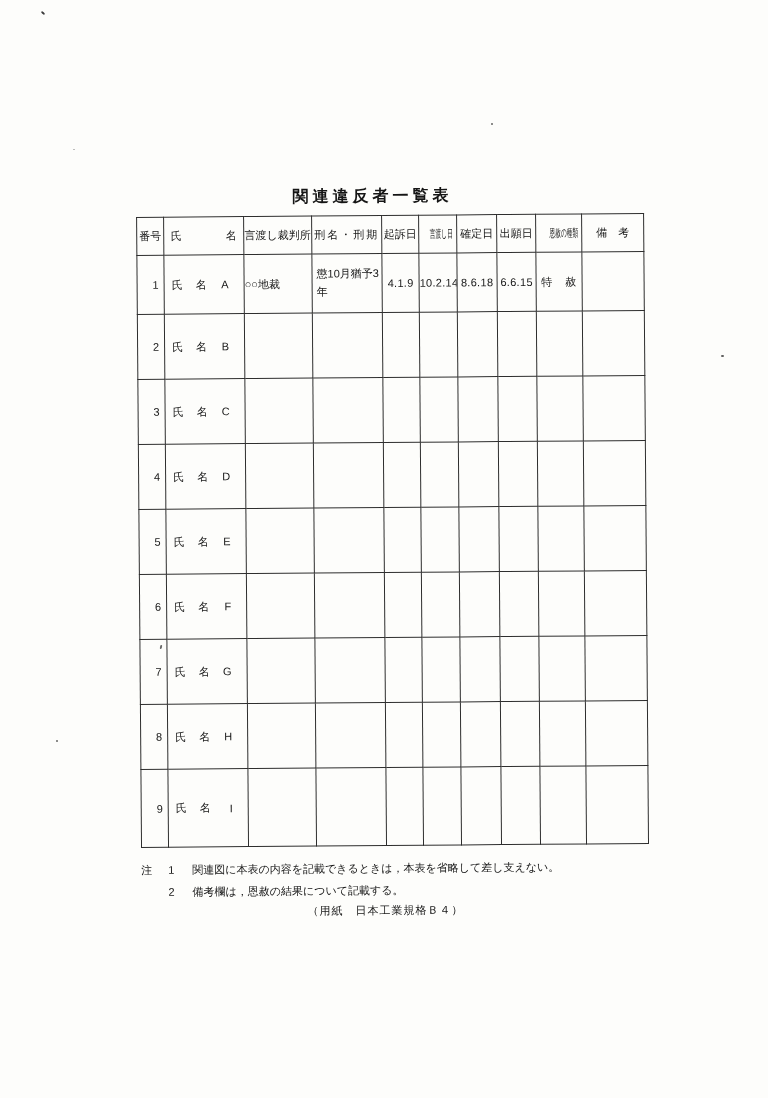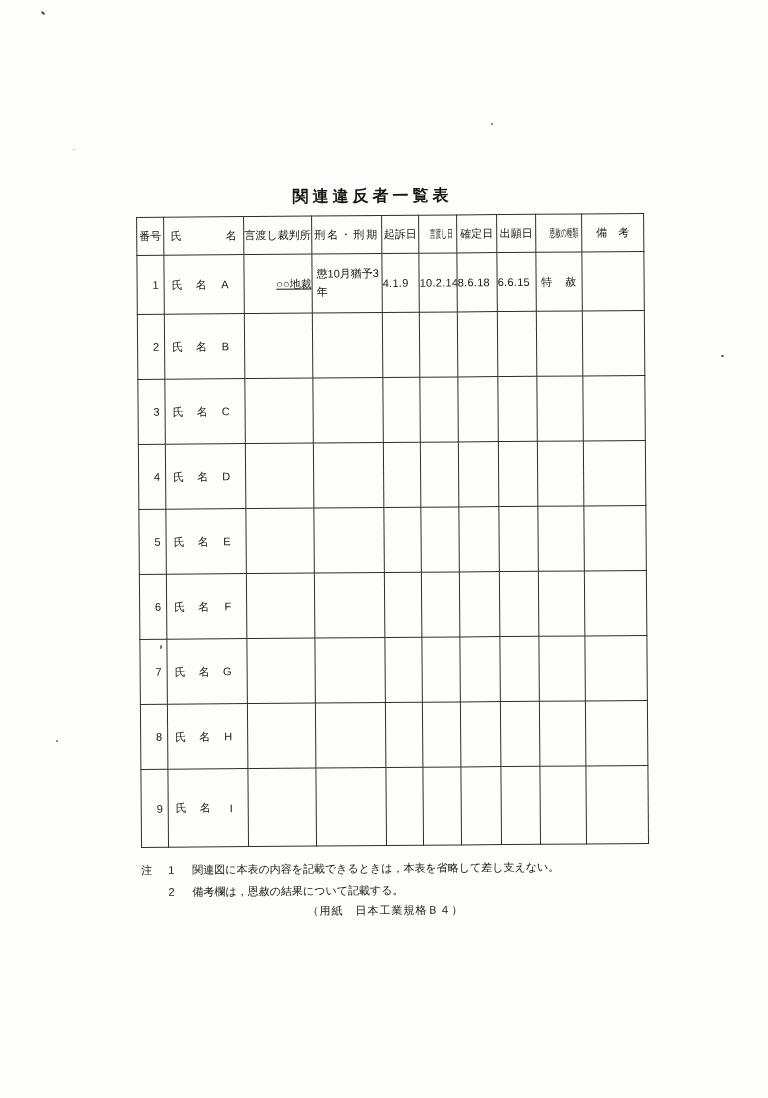--- a/index.html
+++ b/index.html
@@ -62,23 +62,23 @@
     letter-spacing: 0;
   }
   td.c-no { text-align: right; padding-right: 5px; font-size: 11.5px; }
   .name-wrap {
     display: flex;
     justify-content: space-between;
     align-items: center;
     padding: 0 14px 0 7px;
     letter-spacing: 1px;
   }
-  td.c-court { text-align: right; text-decoration: underline; }
+  td.c-court { text-align: left; }
   td.c-sentence { text-align: left; padding: 3px 2px 3px 4px; line-height: 1.6; }
-  td.c-date { text-align: left; font-size: 10px; letter-spacing: 0.3px; white-space: nowrap; }
+  td.c-date { text-align: center; font-size: 10px; letter-spacing: 0.3px; white-space: nowrap; }
   td.c-pardon { text-align: center; letter-spacing: 1px; margin-left: 12px; }
 
   .notes {
     position: absolute;
     left: 138px; top: 857px; width: 560px;
     font-size: 11px;
     color: #161616;
   }
   .note-line {
     display: grid;

